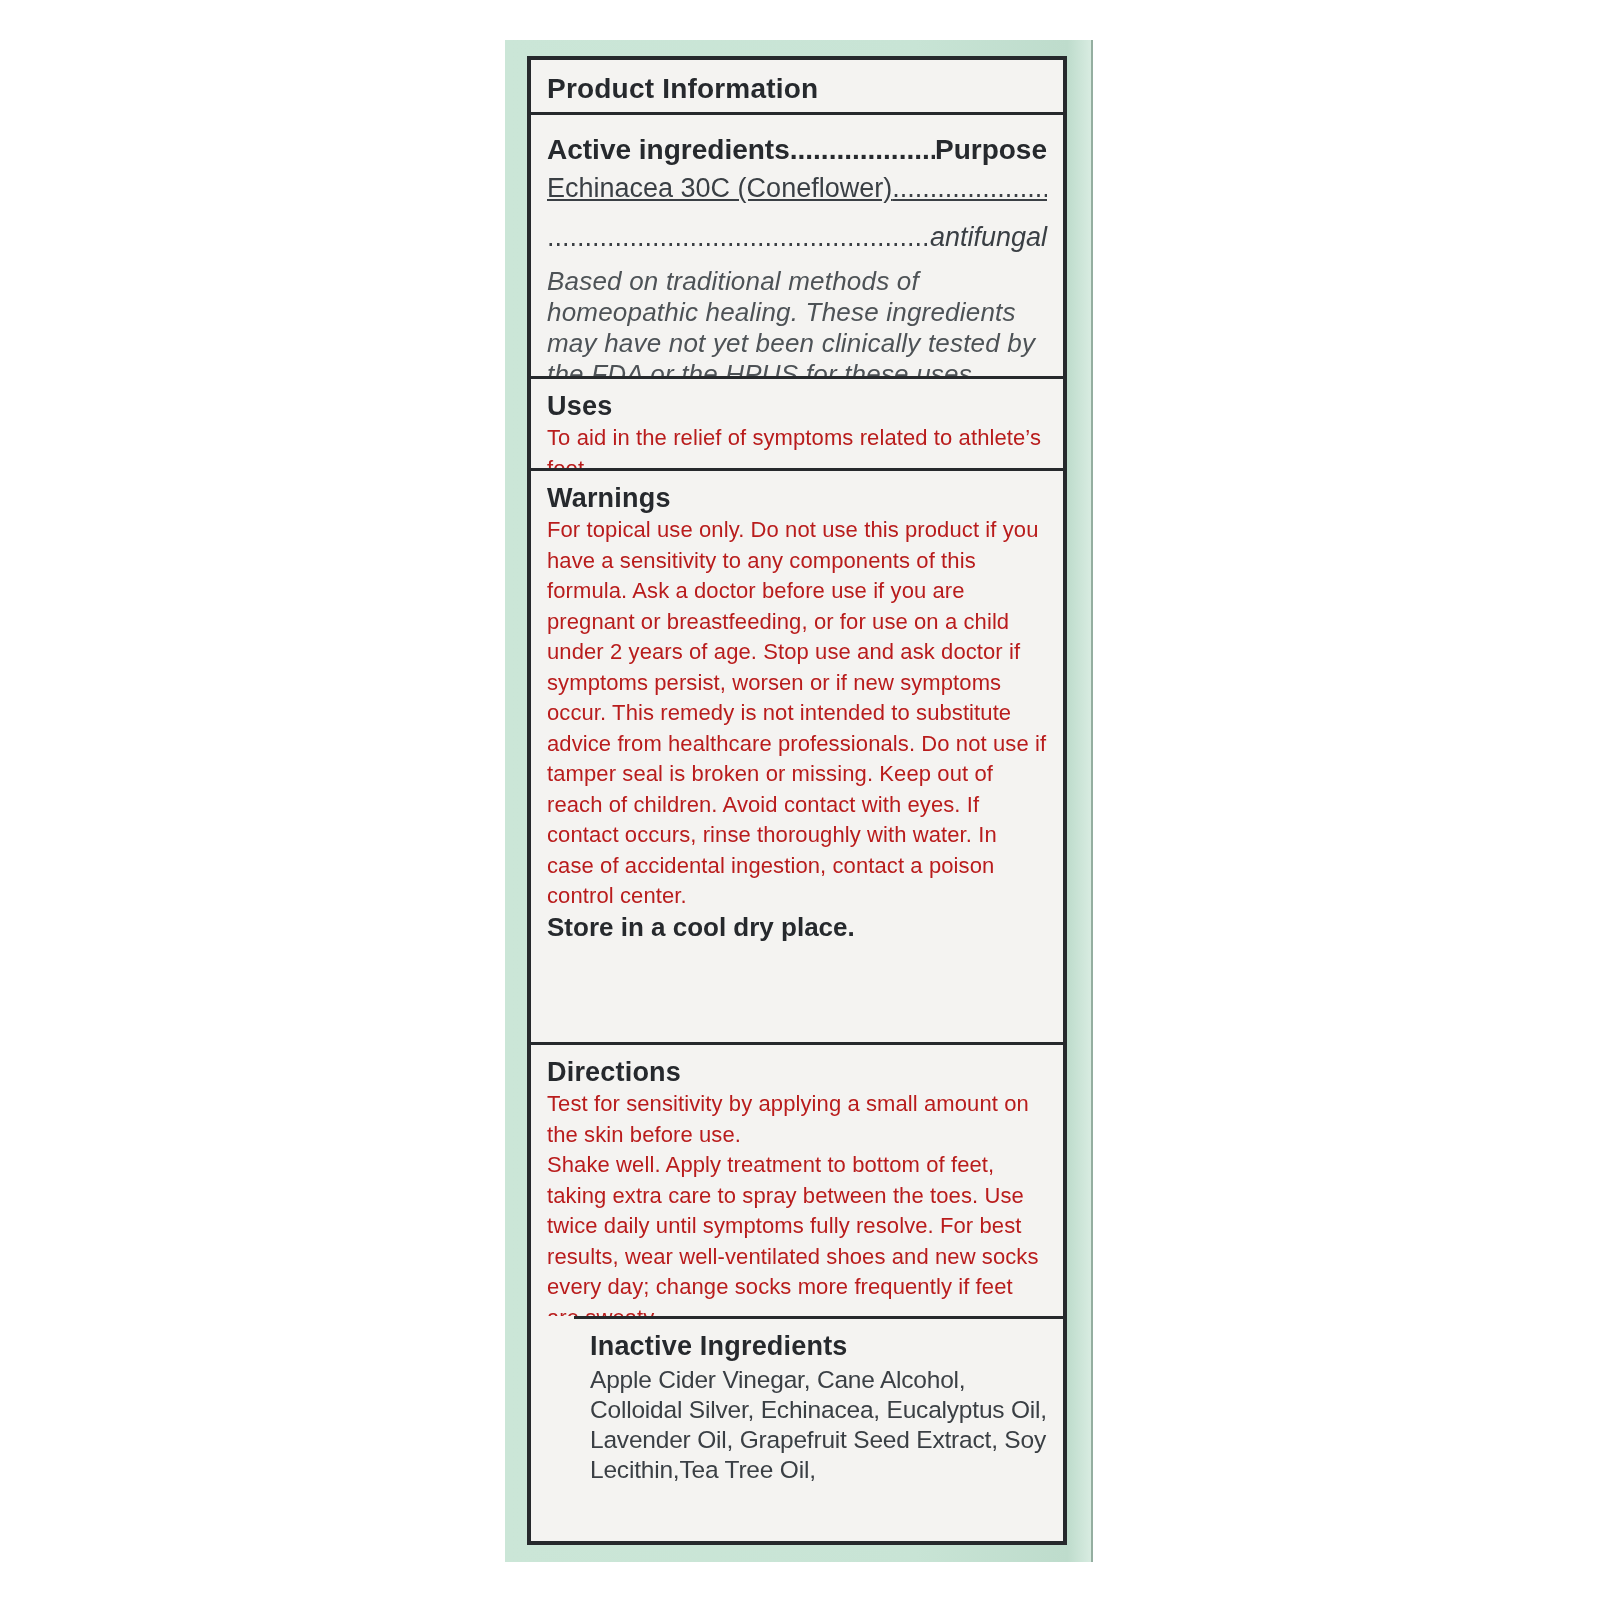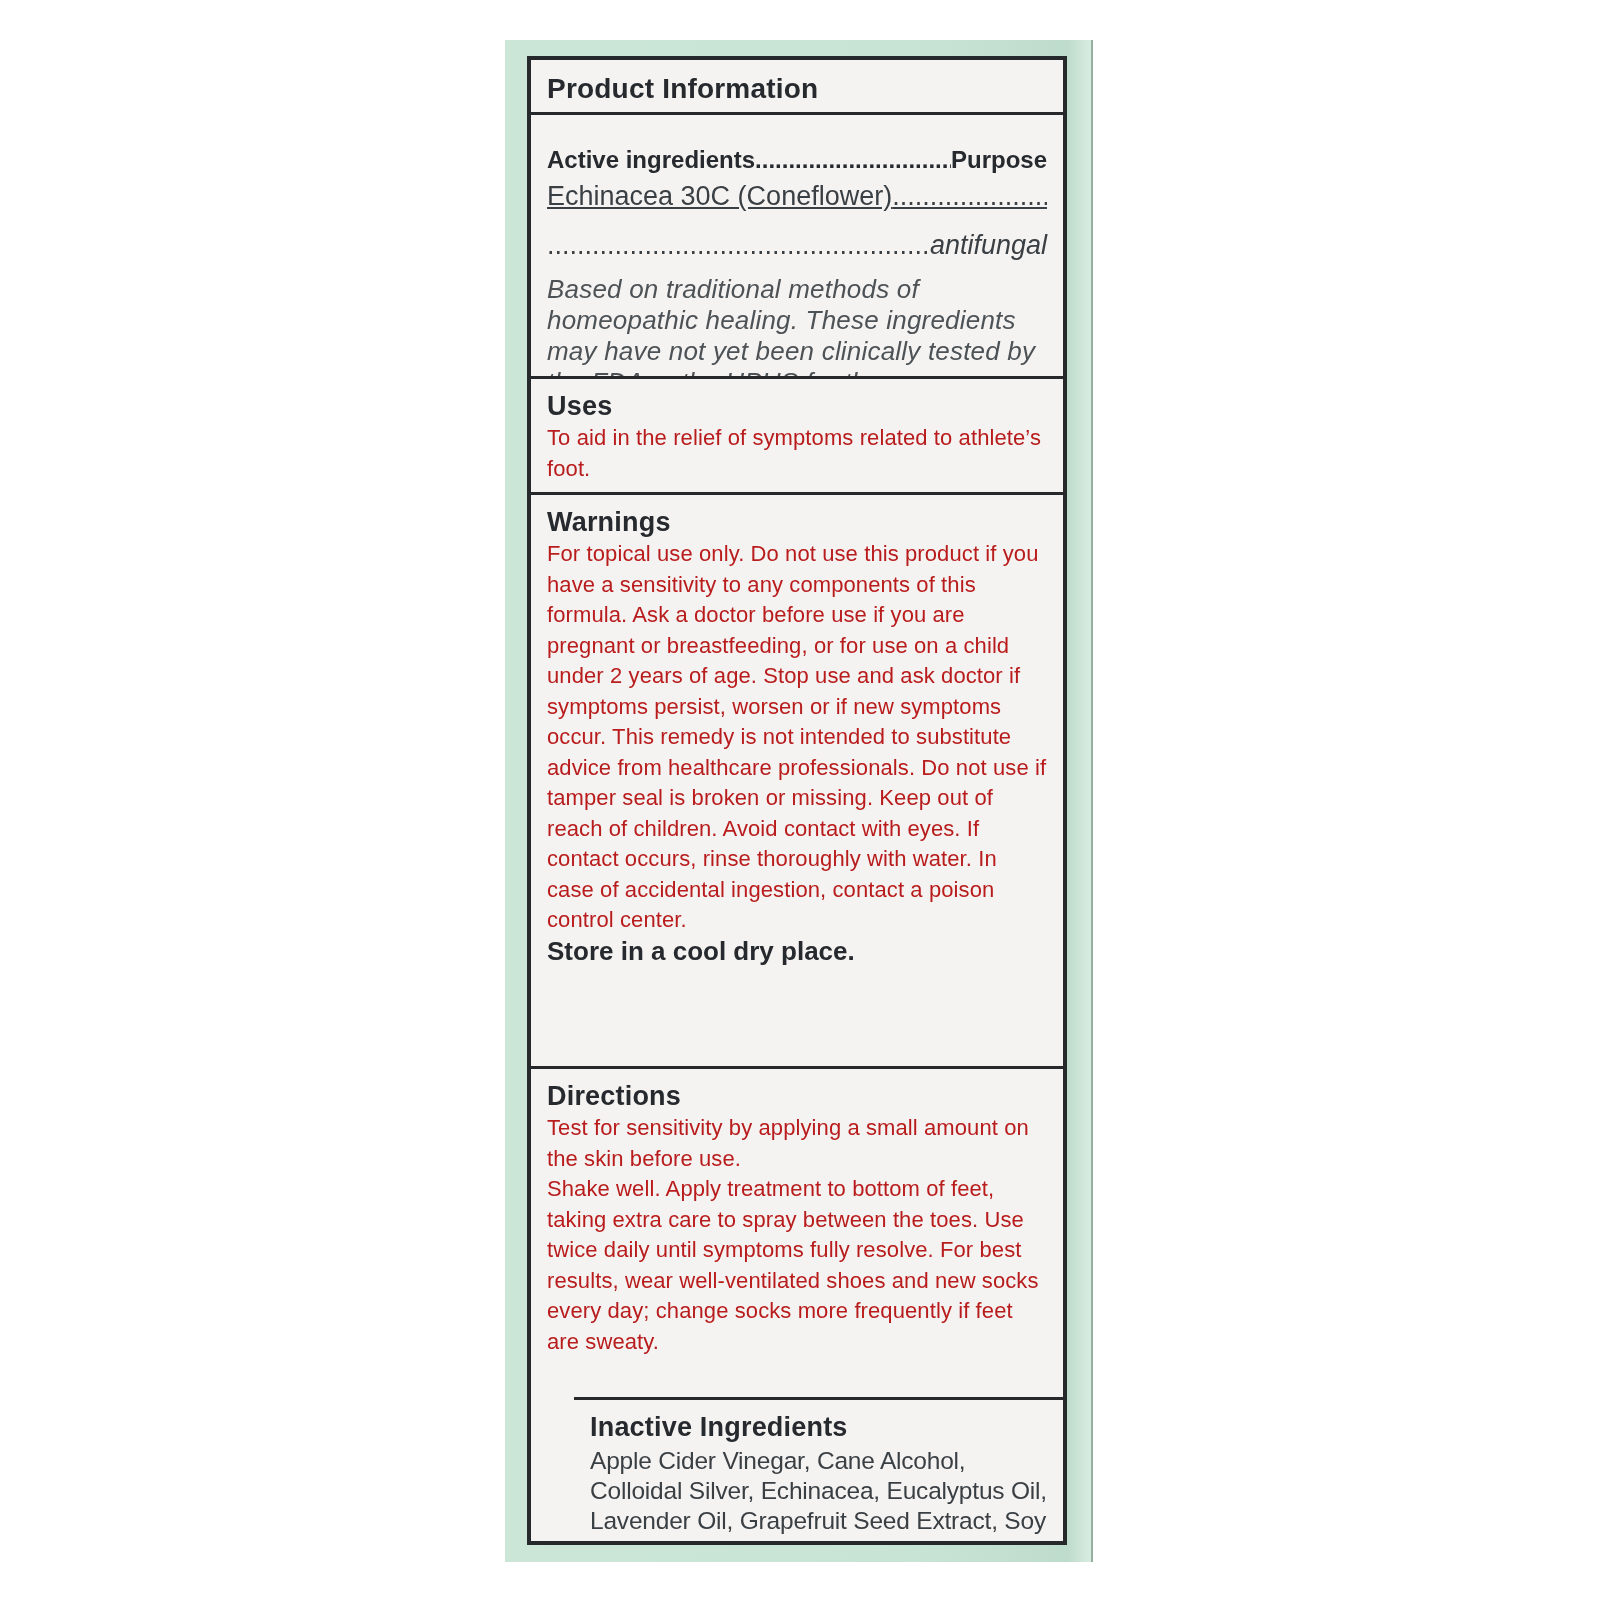--- a/index.html
+++ b/index.html
@@ -54,24 +54,24 @@
     font-size: 28px;
     font-weight: bold;
     letter-spacing: 0.2px;
     color: #26292d;
   }
 
   .sec-active { height: 264px; }
   .active-header {
     display: flex;
     align-items: baseline;
-    font-size: 24px;
+    font-size: 28px;
     font-weight: bold;
     color: #26292d;
-    margin-top: 20px;
+    margin-top: 8px;
   }
   .leader {
     flex: 1;
     overflow: hidden;
     white-space: nowrap;
   }
   .active-line1 {
     display: flex;
     align-items: baseline;
     font-size: 27px;
@@ -89,23 +89,23 @@
   .italic { font-style: italic; margin-top: 11px; }
   .active-disclaimer {
     margin-top: 13px;
     font-size: 26px;
     font-style: italic;
     line-height: 31px;
     color: #4d5256;
     letter-spacing: 0.2px;
   }
 
-  .sec-uses { height: 116px; }
+  .sec-uses { height: 92px; }
   .sec-warnings { height: 574px; }
-  .sec-directions { height: 331px; }
+  .sec-directions { height: 274px; }
   .sec-inactive { flex: 1; margin-left: 43px; }
 
   .heading {
     font-size: 27px;
     font-weight: bold;
     color: #26292d;
     letter-spacing: 0.2px;
     line-height: 33px;
   }
   .body-text {

